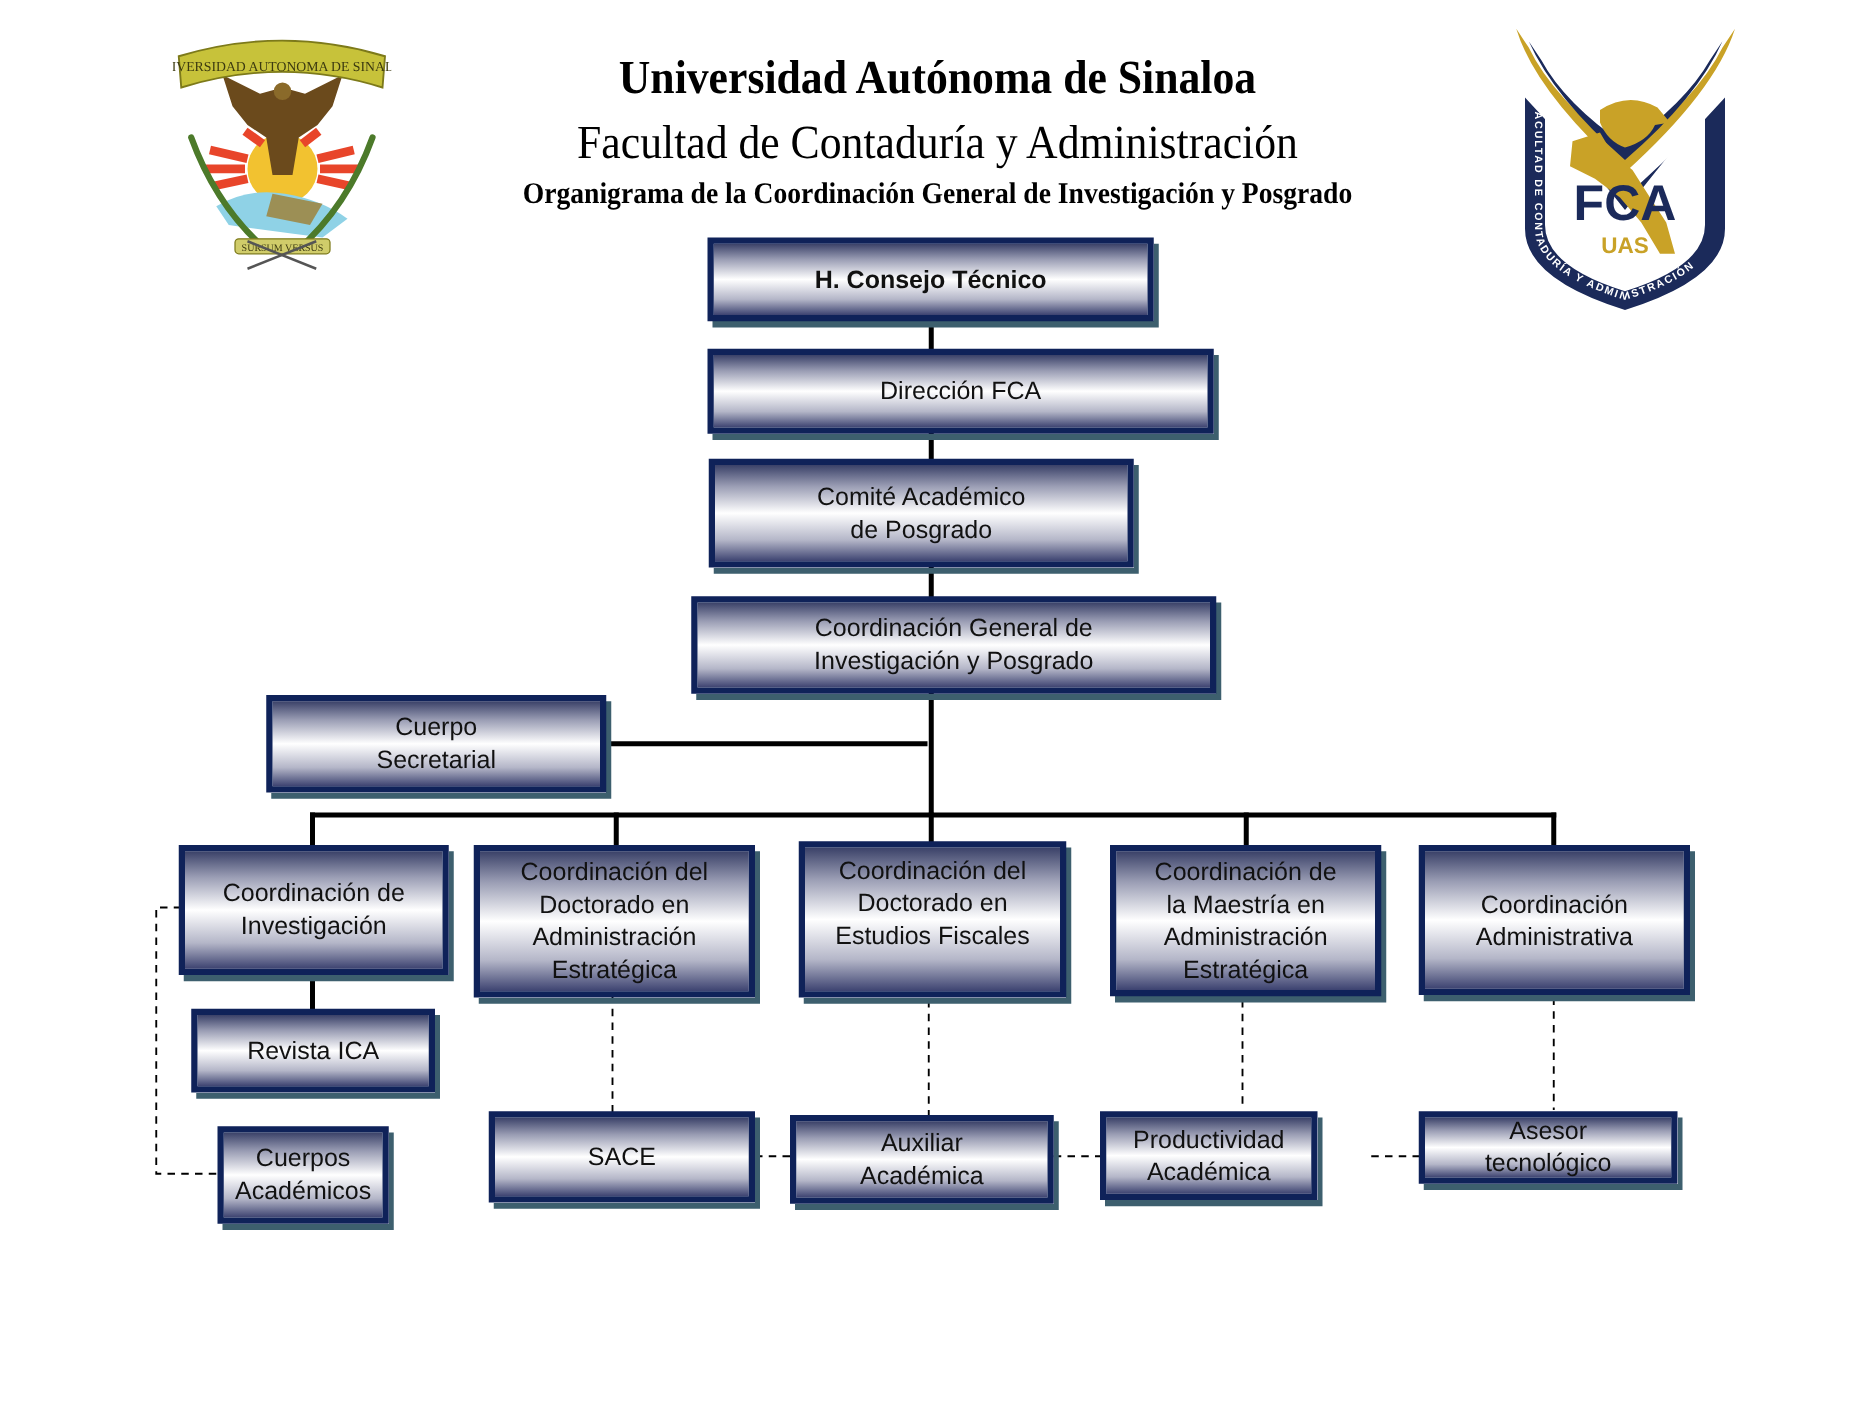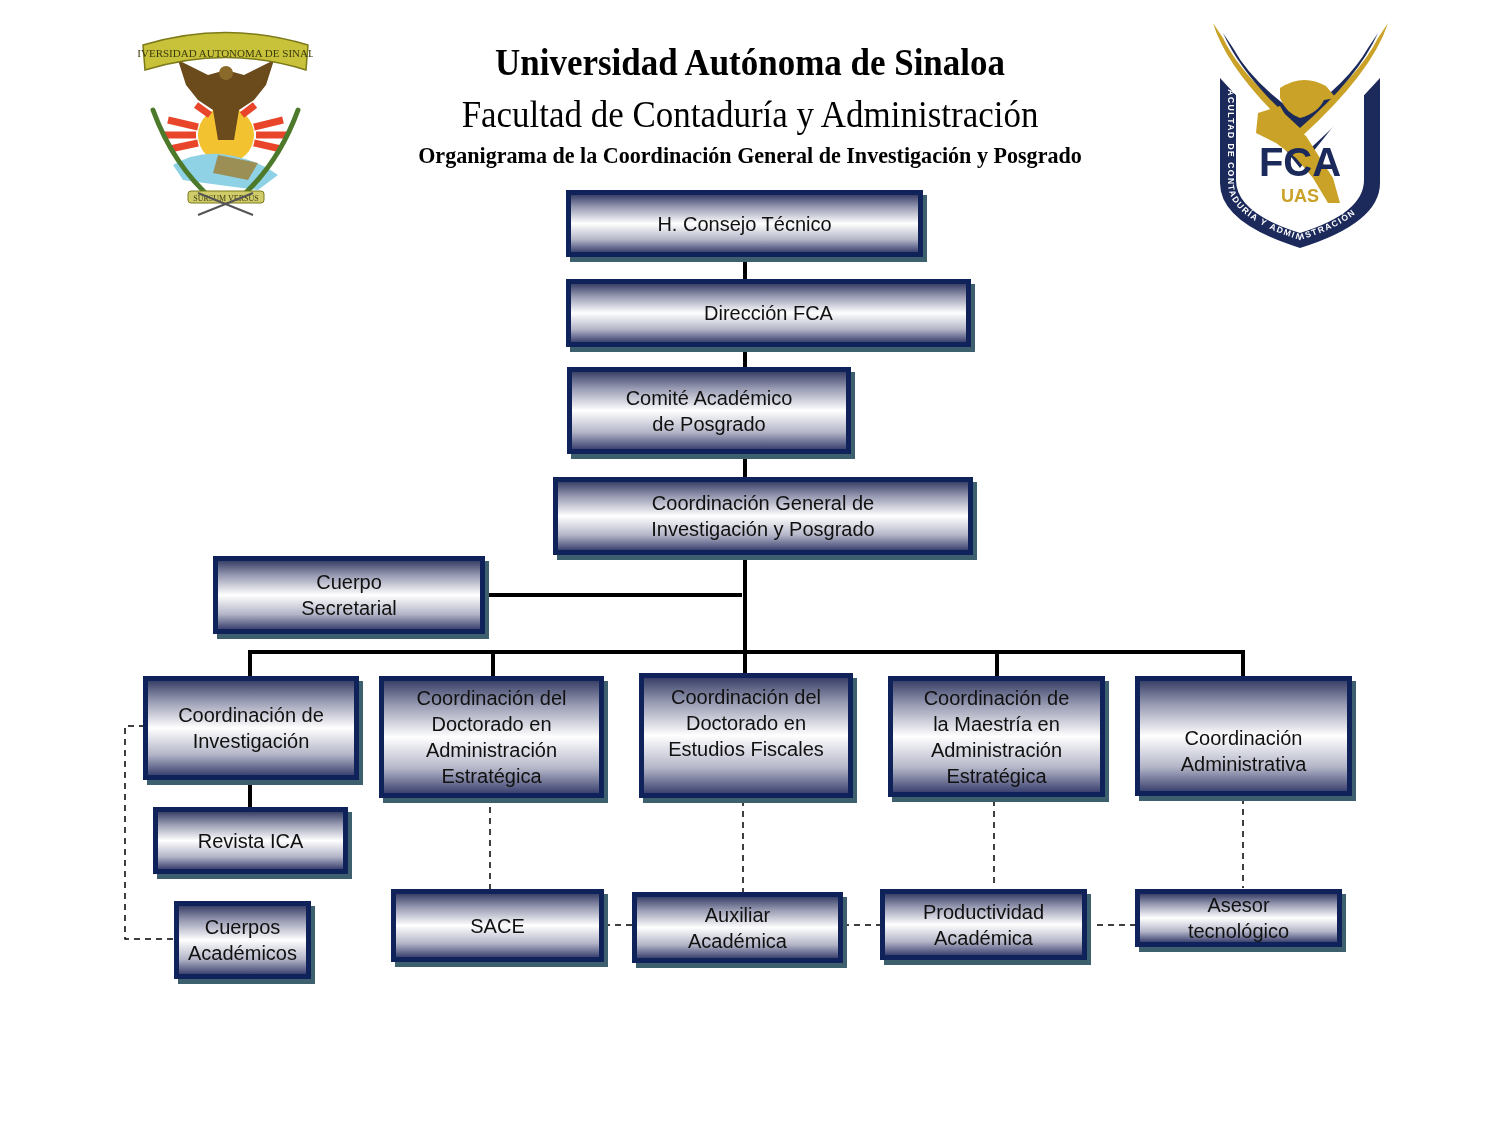--- a/index.html
+++ b/index.html
@@ -11,21 +11,21 @@
 
   .node {
     position: absolute; box-sizing: border-box;
     border: 5px solid #0f2259;
     background: linear-gradient(to bottom, #3a4168 0%, #9a9db4 22%, #ffffff 50%, #b4b6c8 78%, #3c4270 100%);
     box-shadow: 4px 5px 0 #3d5f6e;
     display: flex; align-items: center; justify-content: center;
     text-align: center; color: #111; font-size: 20px; line-height: 26px;
     font-family: "Liberation Sans", sans-serif;
   }
-  .node.bold { font-weight: normal; }
+  .node.bold { font-weight: bold; }
   .node span { white-space: pre-line; }
 
   svg#connectors { position: absolute; left: 0; top: 0; }
   .solid { stroke: #000; stroke-width: 4; fill: none; }
   .dash { stroke: #000; stroke-width: 1.5; stroke-dasharray: 6 5; fill: none; }
 </style>
 </head>
 <body>
 
 <div id="title1" class="header-text">Universidad Autónoma de Sinaloa</div>
@@ -108,21 +108,21 @@
   <line class="dash" x1="843" y1="925" x2="882" y2="925"></line>
   <line class="dash" x1="1097" y1="925" x2="1137" y2="925"></line>
 </svg>
 
 <div class="node bold" style="left:566px;top:190px;width:357px;height:67px">
     <span>H. Consejo Técnico</span>
   </div>
 <div class="node" style="left:566px;top:279px;width:405px;height:68px">
     <span>Dirección FCA</span>
   </div>
-<div class="node" style="left:567px;top:367px;width:284px;height:87px">
+<div class="node" style="left:567px;top:367px;width:340px;height:87px">
     <span>Comité Académico
 de Posgrado</span>
   </div>
 <div class="node" style="left:553px;top:477px;width:420px;height:78px">
     <span>Coordinación General de
 Investigación y Posgrado</span>
   </div>
 <div class="node" style="left:213px;top:556px;width:272px;height:78px">
     <span>Cuerpo
 Secretarial</span>
@@ -142,39 +142,39 @@
     <span>Coordinación del
 Doctorado en
 Estudios Fiscales</span>
   </div>
 <div class="node" style="left:888px;top:676px;width:217px;height:121px">
     <span>Coordinación de
 la Maestría en
 Administración
 Estratégica</span>
   </div>
-<div class="node" style="left:1135px;top:676px;width:217px;height:120px;align-items:center;padding-top:30px">
+<div class="node" style="left:1135px;top:676px;width:217px;height:120px;align-items:flex-start;padding-top:30px">
     <span>Coordinación
 Administrativa</span>
   </div>
 
 <div class="node" style="left:153px;top:807px;width:195px;height:67px">
     <span>Revista ICA</span>
   </div>
 <div class="node" style="left:174px;top:901px;width:137px;height:78px">
     <span>Cuerpos
 Académicos</span>
   </div>
 <div class="node" style="left:391px;top:889px;width:213px;height:73px">
     <span>SACE</span>
   </div>
 <div class="node" style="left:632px;top:892px;width:211px;height:71px">
     <span>Auxiliar
 Académica</span>
   </div>
-<div class="node" style="left:880px;top:889px;width:207px;height:71px">
+<div class="node" style="left:880px;top:889px;width:174px;height:71px">
     <span>Productividad
 Académica</span>
   </div>
 <div class="node" style="left:1135px;top:889px;width:207px;height:58px">
     <span>Asesor
 tecnológico</span>
   </div>
 
 </body></html>

